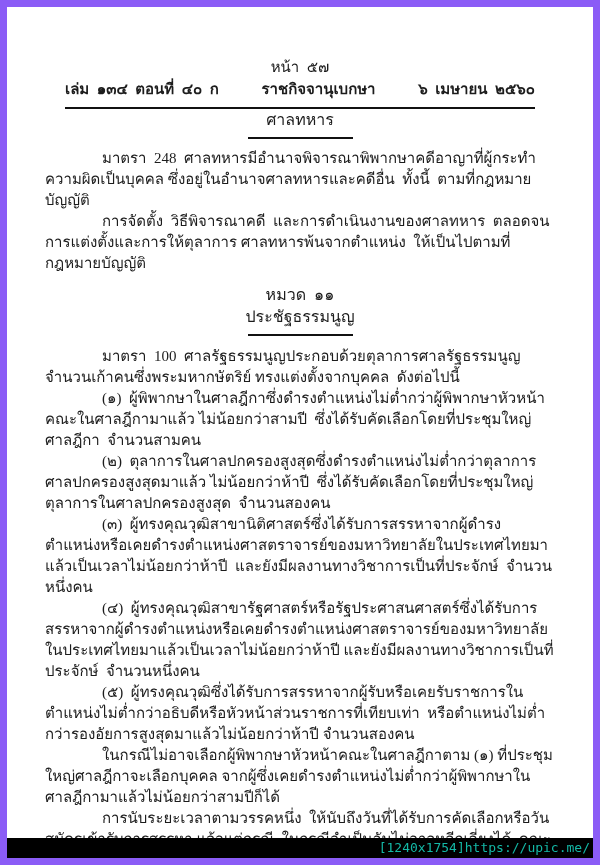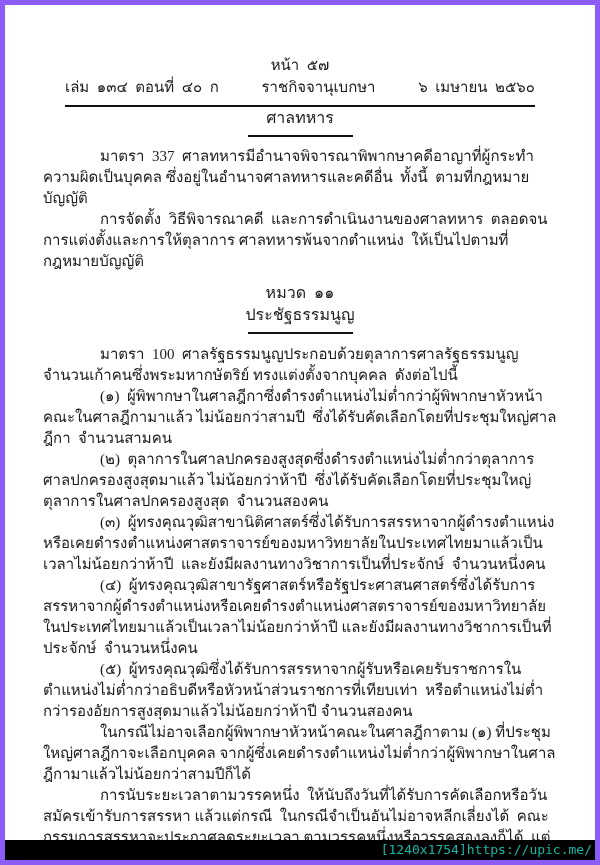--- a/index.html
+++ b/index.html
@@ -1,37 +1,37 @@
 <!DOCTYPE html>
 <html lang="th"><head>
 <meta charset="utf-8">
 <style>
   html,body{margin:0;padding:0;background:#e9e9e9;}
   .page{
     position:relative;
     width:600px;height:865px;
     margin:0 auto;
     background:#ffffff;
-    border:5px solid #8b5cf6;
+    border:7px solid #8b5cf6;
     box-sizing:border-box;
     font-family:"Liberation Serif","DejaVu Serif",serif;
     color:#1c1c1c;
     overflow:hidden;
   }
   .content{padding:0 38px;}
   .page-num{
     margin-top:50px;
     text-align:center;
     font-size:15px;line-height:20px;
     white-space:pre;
   }
   .masthead{
     width:470px;margin:2px auto 8px auto;
     display:flex;justify-content:space-between;align-items:flex-start;
-    font-size:15px;line-height:20px;
+    font-size:15px;line-height:20px;font-weight:bold;
   }
   .masthead span{white-space:pre;}
   .masthead-rule{
     width:470px;height:0;margin:3px auto 0 auto;
     border-top:2px solid #111;
   }
   .section-head{
     text-align:center;
     margin-top:15px;
     font-size:16px;line-height:22px;
@@ -82,21 +82,21 @@
     <span>ราชกิจจานุเบกษา</span>
     <span>๖  เมษายน  ๒๕๖๐</span>
   </div>
   <div class="masthead-rule"></div>
 
   <div class="section-name">ศาลทหาร</div>
   <div class="short-rule"></div>
 
   <div class="content">
     <div class="body-text">
-      <p class="para">มาตรา  337  ศาลทหารมีอำนาจพิจารณาพิพากษาคดีอาญาที่ผู้กระทำความผิดเป็นบุคคล ซึ่งอยู่ในอำนาจศาลทหารและคดีอื่น  ทั้งนี้  ตามที่กฎหมายบัญญัติ</p>
+      <p class="para">มาตรา  248  ศาลทหารมีอำนาจพิจารณาพิพากษาคดีอาญาที่ผู้กระทำความผิดเป็นบุคคล ซึ่งอยู่ในอำนาจศาลทหารและคดีอื่น  ทั้งนี้  ตามที่กฎหมายบัญญัติ</p>
       <p class="para">การจัดตั้ง  วิธีพิจารณาคดี  และการดำเนินงานของศาลทหาร  ตลอดจนการแต่งตั้งและการให้ตุลาการ ศาลทหารพ้นจากตำแหน่ง  ให้เป็นไปตามที่กฎหมายบัญญัติ</p>
     </div>
 
     <div class="chapter-block">
       <div class="section-head" style="margin-top:10px;">หมวด  ๑๑</div>
       <div class="section-name">ประชัฐธรรมนูญ</div>
       <div class="short-rule"></div>
     </div>
 
     <div class="body-text" style="margin-top:10px;">

